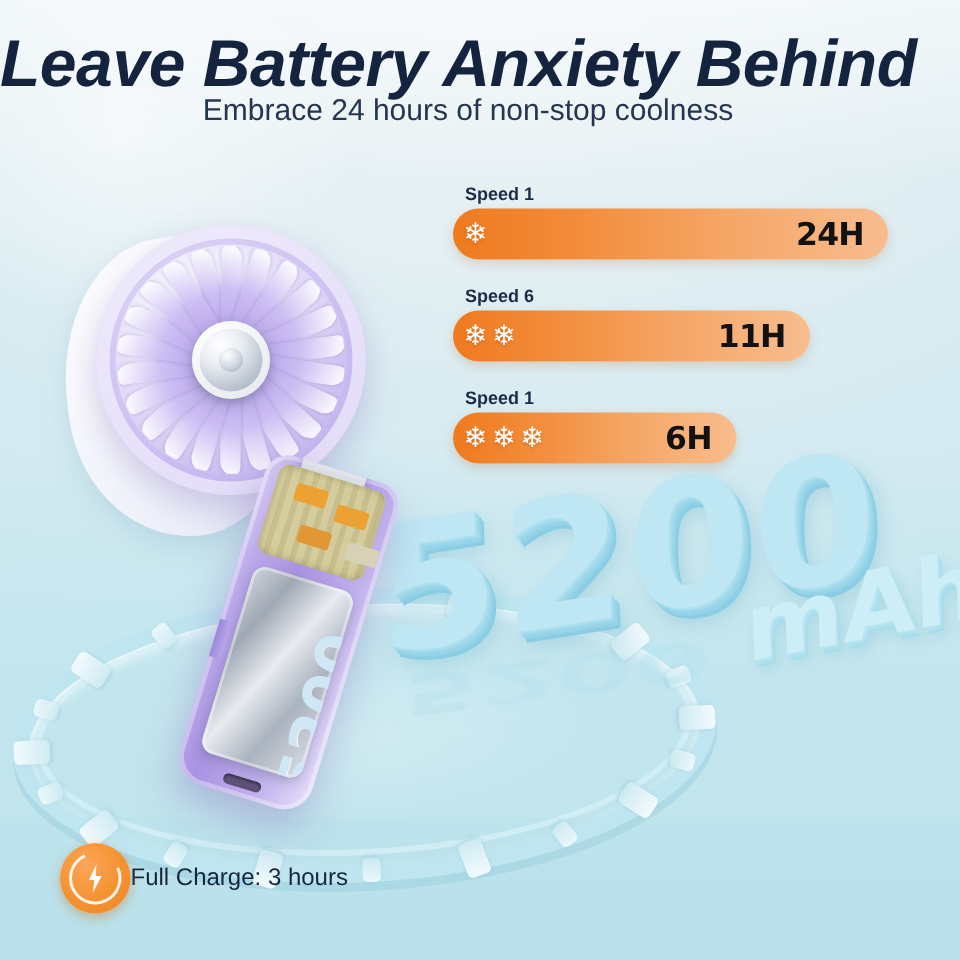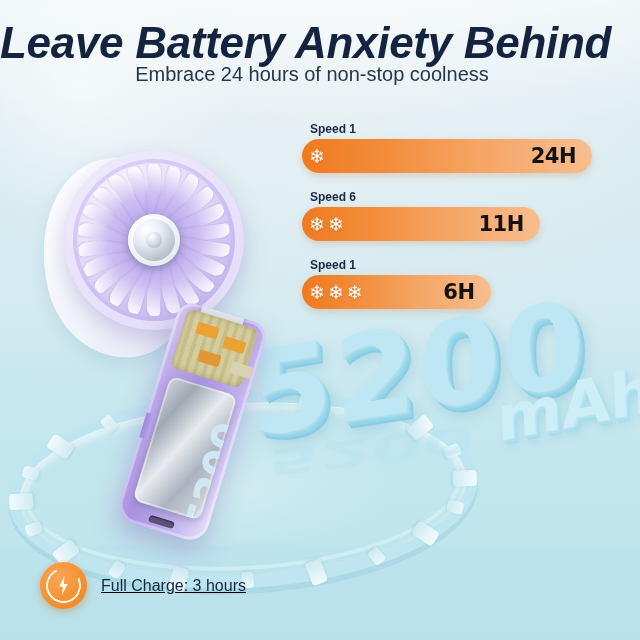--- a/index.html
+++ b/index.html
@@ -204,21 +204,21 @@
   .flake{
     font-size:19px;line-height:1;color:#fff;
     text-shadow:0 1px 2px rgba(180,95,25,.45);
   }
   .hours{
     font-size:21px;font-weight:700;color:#121212;padding-right:16px;
     font-family:"DejaVu Sans",sans-serif;letter-spacing:-.5px;
   }
 
   
-  .badge{position:absolute;left:40px;top:562px;display:flex;align-items:center;gap:14px;text-decoration:underline;}
+  .badge{position:absolute;left:40px;top:562px;display:flex;align-items:center;}
   .badge-icon{
     position:relative;width:47px;height:47px;border-radius:50%;
     background:radial-gradient(circle at 38% 32%,#fba558,#f5922f 55%,#ef8424 100%);
     box-shadow:0 3px 8px rgba(200,125,45,.45);
     display:flex;align-items:center;justify-content:center;
   }
   .badge-icon:before{
     content:"";position:absolute;left:6px;top:6px;right:6px;bottom:6px;
     border-radius:50%;border:2px solid rgba(255,255,255,.9);
     border-top-color:transparent;transform:rotate(20deg);

